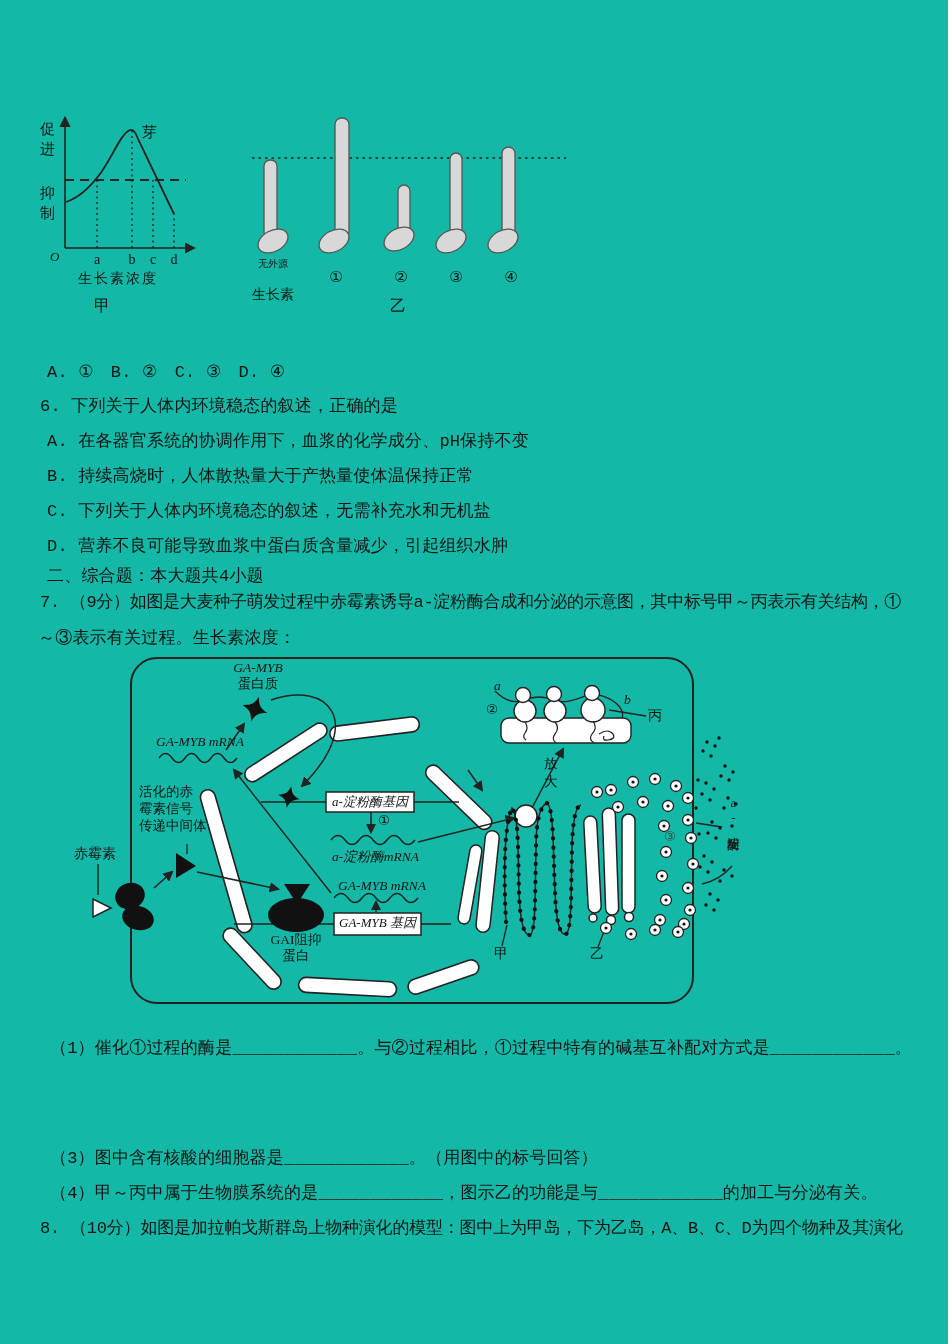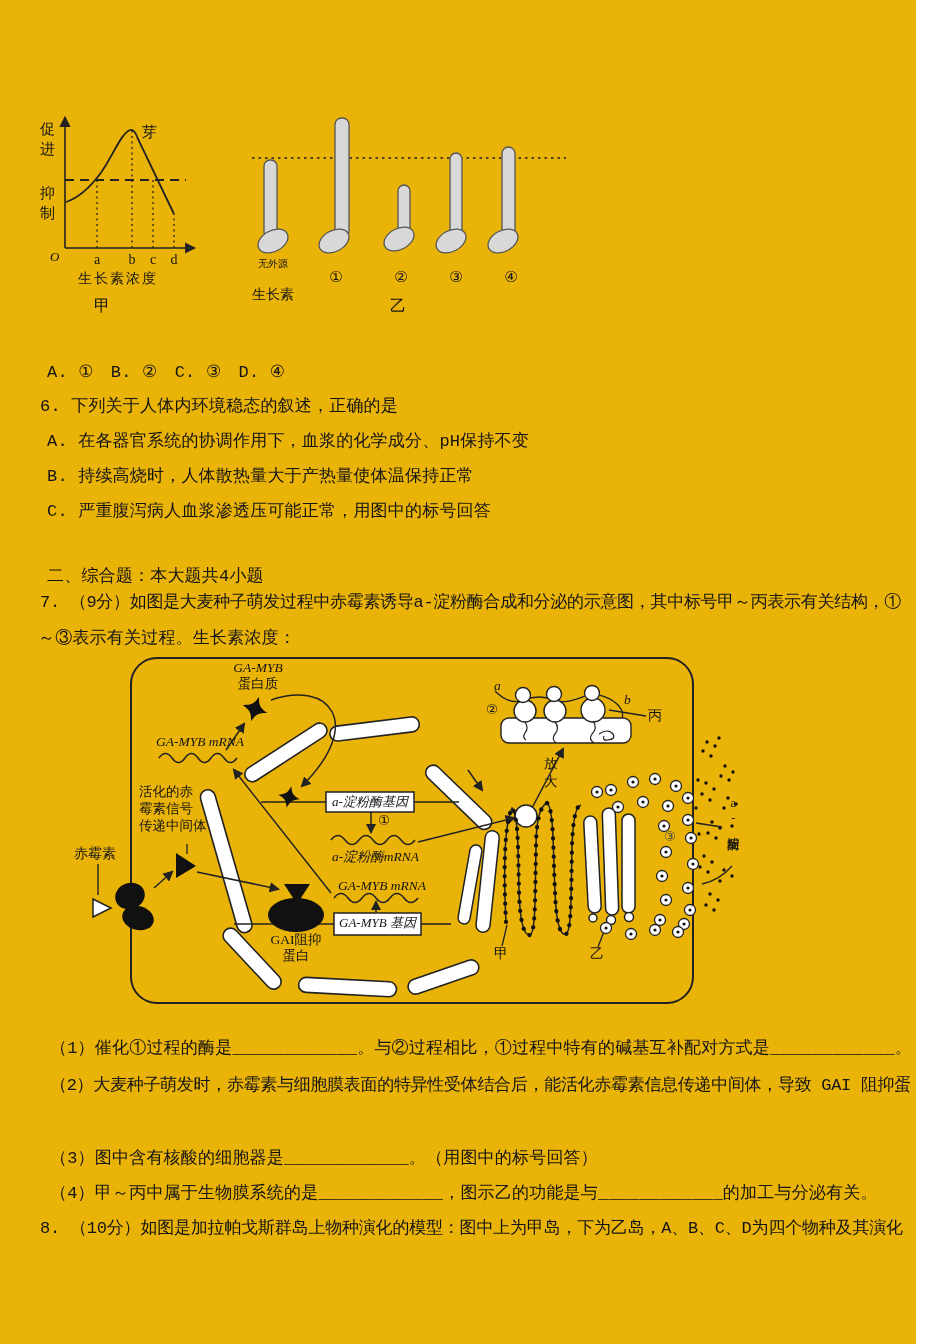--- a/index.html
+++ b/index.html
@@ -1,17 +1,17 @@
 <!DOCTYPE html>
 <html><head>
 <meta charset="utf-8">
 <style>
   html,body{margin:0;padding:0;background:#fff;}
-  #page{position:relative;width:916px;height:1344px;background:#eab308;overflow:hidden;
-        font-family:"Liberation Serif","DejaVu Sans",serif;color:#111;}
+  #page{position:relative;width:916px;height:1344px;background:#14b8a6;overflow:hidden;
+        font-family:"Liberation Serif","DejaVu Sans",serif;color:#111;padding-left:32px;}
   .t{position:absolute;font-size:17px;line-height:1.3;white-space:nowrap;letter-spacing:0.2px;color:#141414;font-family:Liberation Mono, monospace;}
   .lbl{position:absolute;font-size:13.5px;line-height:1.15;white-space:nowrap;color:#141414;}
   .c{text-align:center;}
   .it{font-style:italic;}
   .stack{white-space:normal;word-break:break-all;line-height:1.3;}
   .vert{writing-mode:vertical-rl;text-orientation:upright;letter-spacing:1px;white-space:normal;}
   #fig1{position:absolute;left:30px;top:100px;width:560px;height:235px;}
   #fig2{position:absolute;left:30px;top:650px;width:700px;height:368px;margin-left:36px;}
   #fig1 svg,#fig2 svg{position:absolute;left:0;top:0;}
   svg{overflow:visible;}
@@ -70,21 +70,22 @@
     <div class="lbl c" style="left:361px;top:169px;width:20px;font-size:15px;">②</div>
     <div class="lbl c" style="left:416px;top:169px;width:20px;font-size:15px;">③</div>
     <div class="lbl c" style="left:471px;top:169px;width:20px;font-size:15px;">④</div>
     <div class="lbl" style="left:360px;top:197px;font-size:16px;">乙</div>
   </div>
 
   <div class="t" style="left:47px;top:362px;">A. ①　B. ②　C. ③　D. ④</div>
   <div class="t" style="left:40px;top:396px;">6. 下列关于人体内环境稳态的叙述，正确的是</div>
   <div class="t" style="left:47px;top:466px;">B. 持续高烧时，人体散热量大于产热量使体温保持正常</div>
   <div class="t" style="left:47px;top:431px;">A. 在各器官系统的协调作用下，血浆的化学成分、pH保持不变</div>
-  <div class="t" style="left:47px;top:501px;">C. 严重腹泻病人血浆渗透压可能正常，用图中的标号回答</div>
+  <div class="t" style="left:47px;top:501px;">C. 下列关于人体内环境稳态的叙述，无需补充水和无机盐</div>
+  <div class="t" style="left:47px;top:536px;">D. 营养不良可能导致血浆中蛋白质含量减少，引起组织水肿</div>
   <div class="t" style="left:47px;top:566px;">二、综合题：本大题共4小题</div>
   <div class="t" style="left:40px;top:592px;letter-spacing:-0.3px;">7. （9分）如图是大麦种子萌发过程中赤霉素诱导a-淀粉酶合成和分泌的示意图，其中标号甲～丙表示有关结构，①</div>
   <div class="t" style="left:38px;top:628px;">～③表示有关过程。生长素浓度：</div>
 
   <div id="fig2">
     <svg width="700" height="368" viewBox="0 0 700 368">
       <defs>
         <marker id="ah2" viewBox="0 0 10 10" refX="8" refY="5" markerWidth="7" markerHeight="7" orient="auto-start-reverse">
           <path d="M0,0 L10,5 L0,10 z" fill="#222"></path>
         </marker>
@@ -307,18 +308,17 @@
     <div class="lbl it" style="left:558px;top:42px;">b</div>
     <div class="lbl" style="left:582px;top:58px;font-size:14px;">丙</div>
     <div class="lbl stack" style="left:478px;top:105px;width:15px;">放大</div>
     <div class="lbl" style="left:428px;top:296px;font-size:14px;">甲</div>
     <div class="lbl" style="left:524px;top:296px;font-size:14px;">乙</div>
     <div class="lbl" style="left:598px;top:179px;color:#444;">③</div>
     <div class="lbl vert" style="left:660px;top:146px;height:84px;font-size:12.5px;">a-淀粉酶</div>
   </div>
 
   <div class="t" style="left:50px;top:1038px;">（1）催化①过程的酶是____________。与②过程相比，①过程中特有的碱基互补配对方式是____________。</div>
-  <div class="t" style="left:50px;top:1075px;letter-spacing:-0.3px;">（2）大麦种子萌发时，赤霉素与细胞膜表面的特异性受体结合后，能活化赤霉素信息传递中间体，导致 GAI 阻抑蛋</div>
   <div class="t" style="left:50px;top:1148px;">（3）图中含有核酸的细胞器是____________。（用图中的标号回答）</div>
   <div class="t" style="left:50px;top:1183px;text-align:center;">（4）甲～丙中属于生物膜系统的是____________，图示乙的功能是与____________的加工与分泌有关。</div>
   <div class="t" style="left:40px;top:1218px;letter-spacing:-0.2px;">8. （10分）如图是加拉帕戈斯群岛上物种演化的模型：图中上为甲岛，下为乙岛，A、B、C、D为四个物种及其演化</div>
 
 </div>
 
 </body></html>

